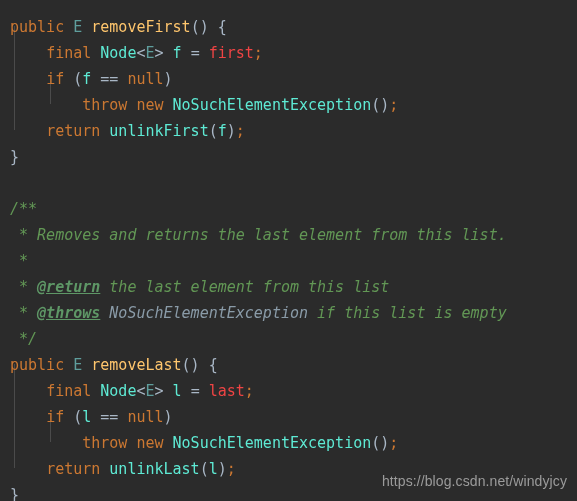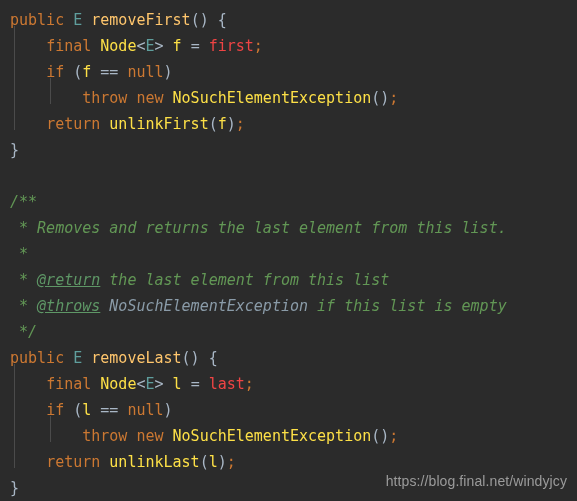--- a/index.html
+++ b/index.html
@@ -14,21 +14,21 @@
     background: #2b2b2b;
     overflow: hidden;
     font-family: "DejaVu Sans Mono", "Liberation Mono", monospace;
     font-size: 15px;
     line-height: 26px;
     white-space: pre;
   }
   .code-area {
     position: absolute;
     left: 0;
-    top: 6px;
+    top: 13px;
     width: 577px;
     height: 390px;
     padding-top: 1px;
     box-sizing: border-box;
   }
   .line {
     height: 26px;
     padding-left: 10px;
     box-sizing: border-box;
     position: relative;
@@ -37,37 +37,37 @@
   .guide {
     position: absolute;
     width: 1px;
     background: #4b4b4b;
     z-index: 1;
   }
   
   .kw       { color: #cc7832; }
   .gen      { color: #5f9e9d; }
   .mth      { color: #ffc66d; }
-  .id       { color: #fde047; }
+  .id       { color: #5eead4; }
   .fld      { color: #ef4444; }
   .punc     { color: #a9b7c6; }
   .paren    { color: #a9b7c6; }
   .cmt      { color: #629755; font-style: italic; }
-  .cmt-tag  { color: #5e9766; font-style: italic; text-decoration: underline; font-weight: normal; }
+  .cmt-tag  { color: #5e9766; font-style: italic; text-decoration: underline; font-weight: bold; }
   .cmt-type { color: #8a9ba8; font-style: italic; }
   .watermark {
     position: absolute;
     right: 10px;
     top: 468px;
     font-family: "Liberation Sans", sans-serif;
     font-size: 14px;
     color: #9b9b9b;
     letter-spacing: 0.1px;
     z-index: 3;
   }
 </style>
 </head>
 <body>
 
 <div id="editor"><div class="guide" style="left: 50px; top: 416px; height: 26px;"></div><div class="guide" style="left: 14px; top: 364px; height: 104px;"></div><div class="guide" style="left: 50px; top: 78px; height: 26px;"></div><div class="guide" style="left: 14px; top: 26px; height: 104px;"></div>
   <div class="code-area"><div class="line"><span class="kw">public</span><span class="id"> </span><span class="gen">E</span><span class="id"> </span><span class="mth">removeFirst</span><span class="paren">()</span><span class="id"> </span><span class="punc">{</span></div><div class="line"><span>    </span><span class="kw">final</span><span class="id"> </span><span class="id">Node</span><span class="punc">&lt;</span><span class="gen">E</span><span class="punc">&gt;</span><span class="id"> f </span><span class="punc">=</span><span class="id"> </span><span class="fld">first</span><span class="kw">;</span></div><div class="line"><span>    </span><span class="kw">if</span><span class="id"> </span><span class="paren">(</span><span class="id">f </span><span class="punc">==</span><span class="id"> </span><span class="kw">null</span><span class="paren">)</span></div><div class="line"><span>        </span><span class="kw">throw</span><span class="id"> </span><span class="kw">new</span><span class="id"> </span><span class="id">NoSuchElementException</span><span class="paren">()</span><span class="kw">;</span></div><div class="line"><span>    </span><span class="kw">return</span><span class="id"> </span><span class="id">unlinkFirst</span><span class="paren">(</span><span class="id">f</span><span class="paren">)</span><span class="kw">;</span></div><div class="line"><span class="punc">}</span></div><div class="line">&nbsp;</div><div class="line"><span class="cmt">/**</span></div><div class="line"><span class="cmt"> * Removes and returns the last element from this list.</span></div><div class="line"><span class="cmt"> *</span></div><div class="line"><span class="cmt"> * </span><span class="cmt-tag">@return</span><span class="cmt"> the last element from this list</span></div><div class="line"><span class="cmt"> * </span><span class="cmt-tag">@throws</span><span class="cmt"> </span><span class="cmt-type">NoSuchElementException</span><span class="cmt"> if this list is empty</span></div><div class="line"><span class="cmt"> */</span></div><div class="line"><span class="kw">public</span><span class="id"> </span><span class="gen">E</span><span class="id"> </span><span class="mth">removeLast</span><span class="paren">()</span><span class="id"> </span><span class="punc">{</span></div><div class="line"><span>    </span><span class="kw">final</span><span class="id"> </span><span class="id">Node</span><span class="punc">&lt;</span><span class="gen">E</span><span class="punc">&gt;</span><span class="id"> l </span><span class="punc">=</span><span class="id"> </span><span class="fld">last</span><span class="kw">;</span></div><div class="line"><span>    </span><span class="kw">if</span><span class="id"> </span><span class="paren">(</span><span class="id">l </span><span class="punc">==</span><span class="id"> </span><span class="kw">null</span><span class="paren">)</span></div><div class="line"><span>        </span><span class="kw">throw</span><span class="id"> </span><span class="kw">new</span><span class="id"> </span><span class="id">NoSuchElementException</span><span class="paren">()</span><span class="kw">;</span></div><div class="line"><span>    </span><span class="kw">return</span><span class="id"> </span><span class="id">unlinkLast</span><span class="paren">(</span><span class="id">l</span><span class="paren">)</span><span class="kw">;</span></div><div class="line"><span class="punc">}</span></div></div>
-  <div class="watermark">https://blog.final.net/windyjcy</div>
+  <div class="watermark">https://blog.csdn.net/windyjcy</div>
 </div>
 
 </body></html>

